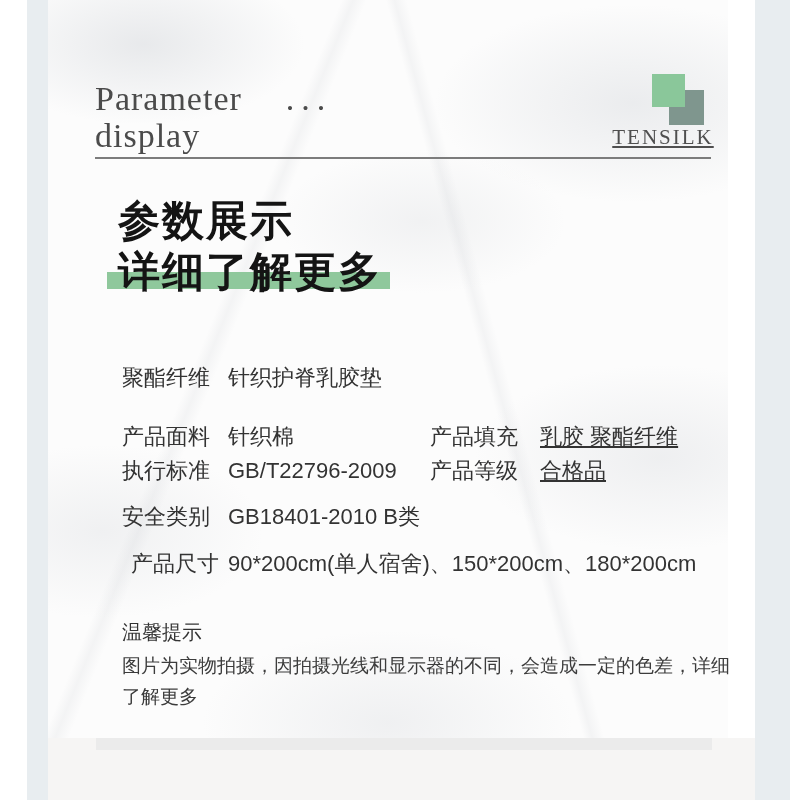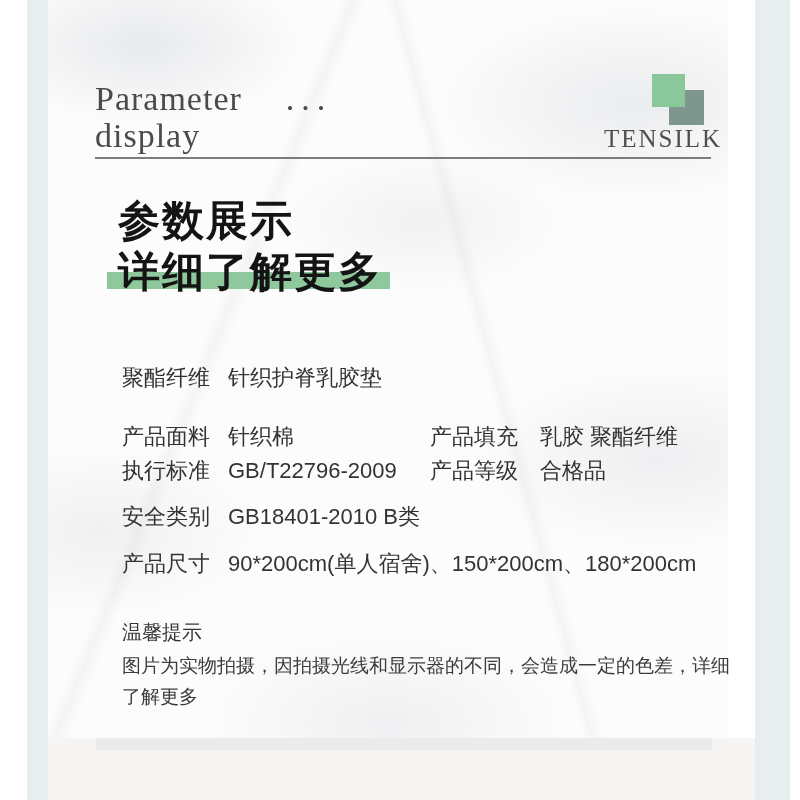--- a/index.html
+++ b/index.html
@@ -39,41 +39,41 @@
   }
   .dots{display:inline-block;margin-left:44px;letter-spacing:7px;}
   .title-underline{position:absolute;left:47px;top:157px;width:616px;height:2px;background:#7c7c7c;}
 
   
   .logo-square{position:absolute;}
   .logo-square.green{left:604px;top:74px;width:33px;height:33px;background:var(--logo-green,#8ac79a);z-index:2;}
   .logo-square.teal{left:621px;top:90px;width:35px;height:35px;background:var(--logo-teal,#7f968e);z-index:1;}
   .brand-name{
     position:absolute;left:540px;top:125px;width:150px;text-align:center;
-    font-family:"Liberation Serif", serif;font-size:25px;letter-spacing:2px;color:#4f4f4f;
+    font-family:"Liberation Serif", serif;font-size:21px;letter-spacing:2px;color:#4f4f4f;text-decoration:underline;
   }
 
   
   .headline{
     position:absolute;left:70px;top:196px;z-index:2;
     font-family:"Liberation Serif", serif;
     font-size:42px;line-height:51px;font-weight:700;color:#141414;
     letter-spacing:2px;white-space:nowrap;
   }
   .headline-bar{
     position:absolute;left:59px;top:272px;width:283px;height:17px;
     background:var(--accent-green,#8fc89c);z-index:1;
   }
 
   
   .p-row{position:absolute;left:74px;font-size:22px;color:var(--text-dark,#333333);white-space:nowrap;}
   .p-row .p-label{display:inline-block;width:106px;}
-  .p-row.right{left:382px;}
+  .p-row.right{left:382px;text-decoration:underline;}
   .p-row.right .p-label{width:110px;}
-  .r1{top:363px;} .r2{top:410px;margin-top:12px;} .r3{top:456px;} .r4{top:502px;} .r5{top:549px;}
+  .r1{top:363px;} .r2{top:410px;margin-top:12px;} .r3{top:456px;} .r4{top:502px;} .r5{top:549px;text-align:center;}
 
   
   .tips-title{position:absolute;left:74px;top:619px;font-size:20px;color:#333333;}
   .tips-body{
     position:absolute;left:74px;top:650px;width:612px;
     font-size:19px;line-height:31px;color:#3c3c3c;
   }
 
   
   .next-section{position:absolute;left:48px;top:738px;width:707px;height:62px;background:#f6f5f4;}

